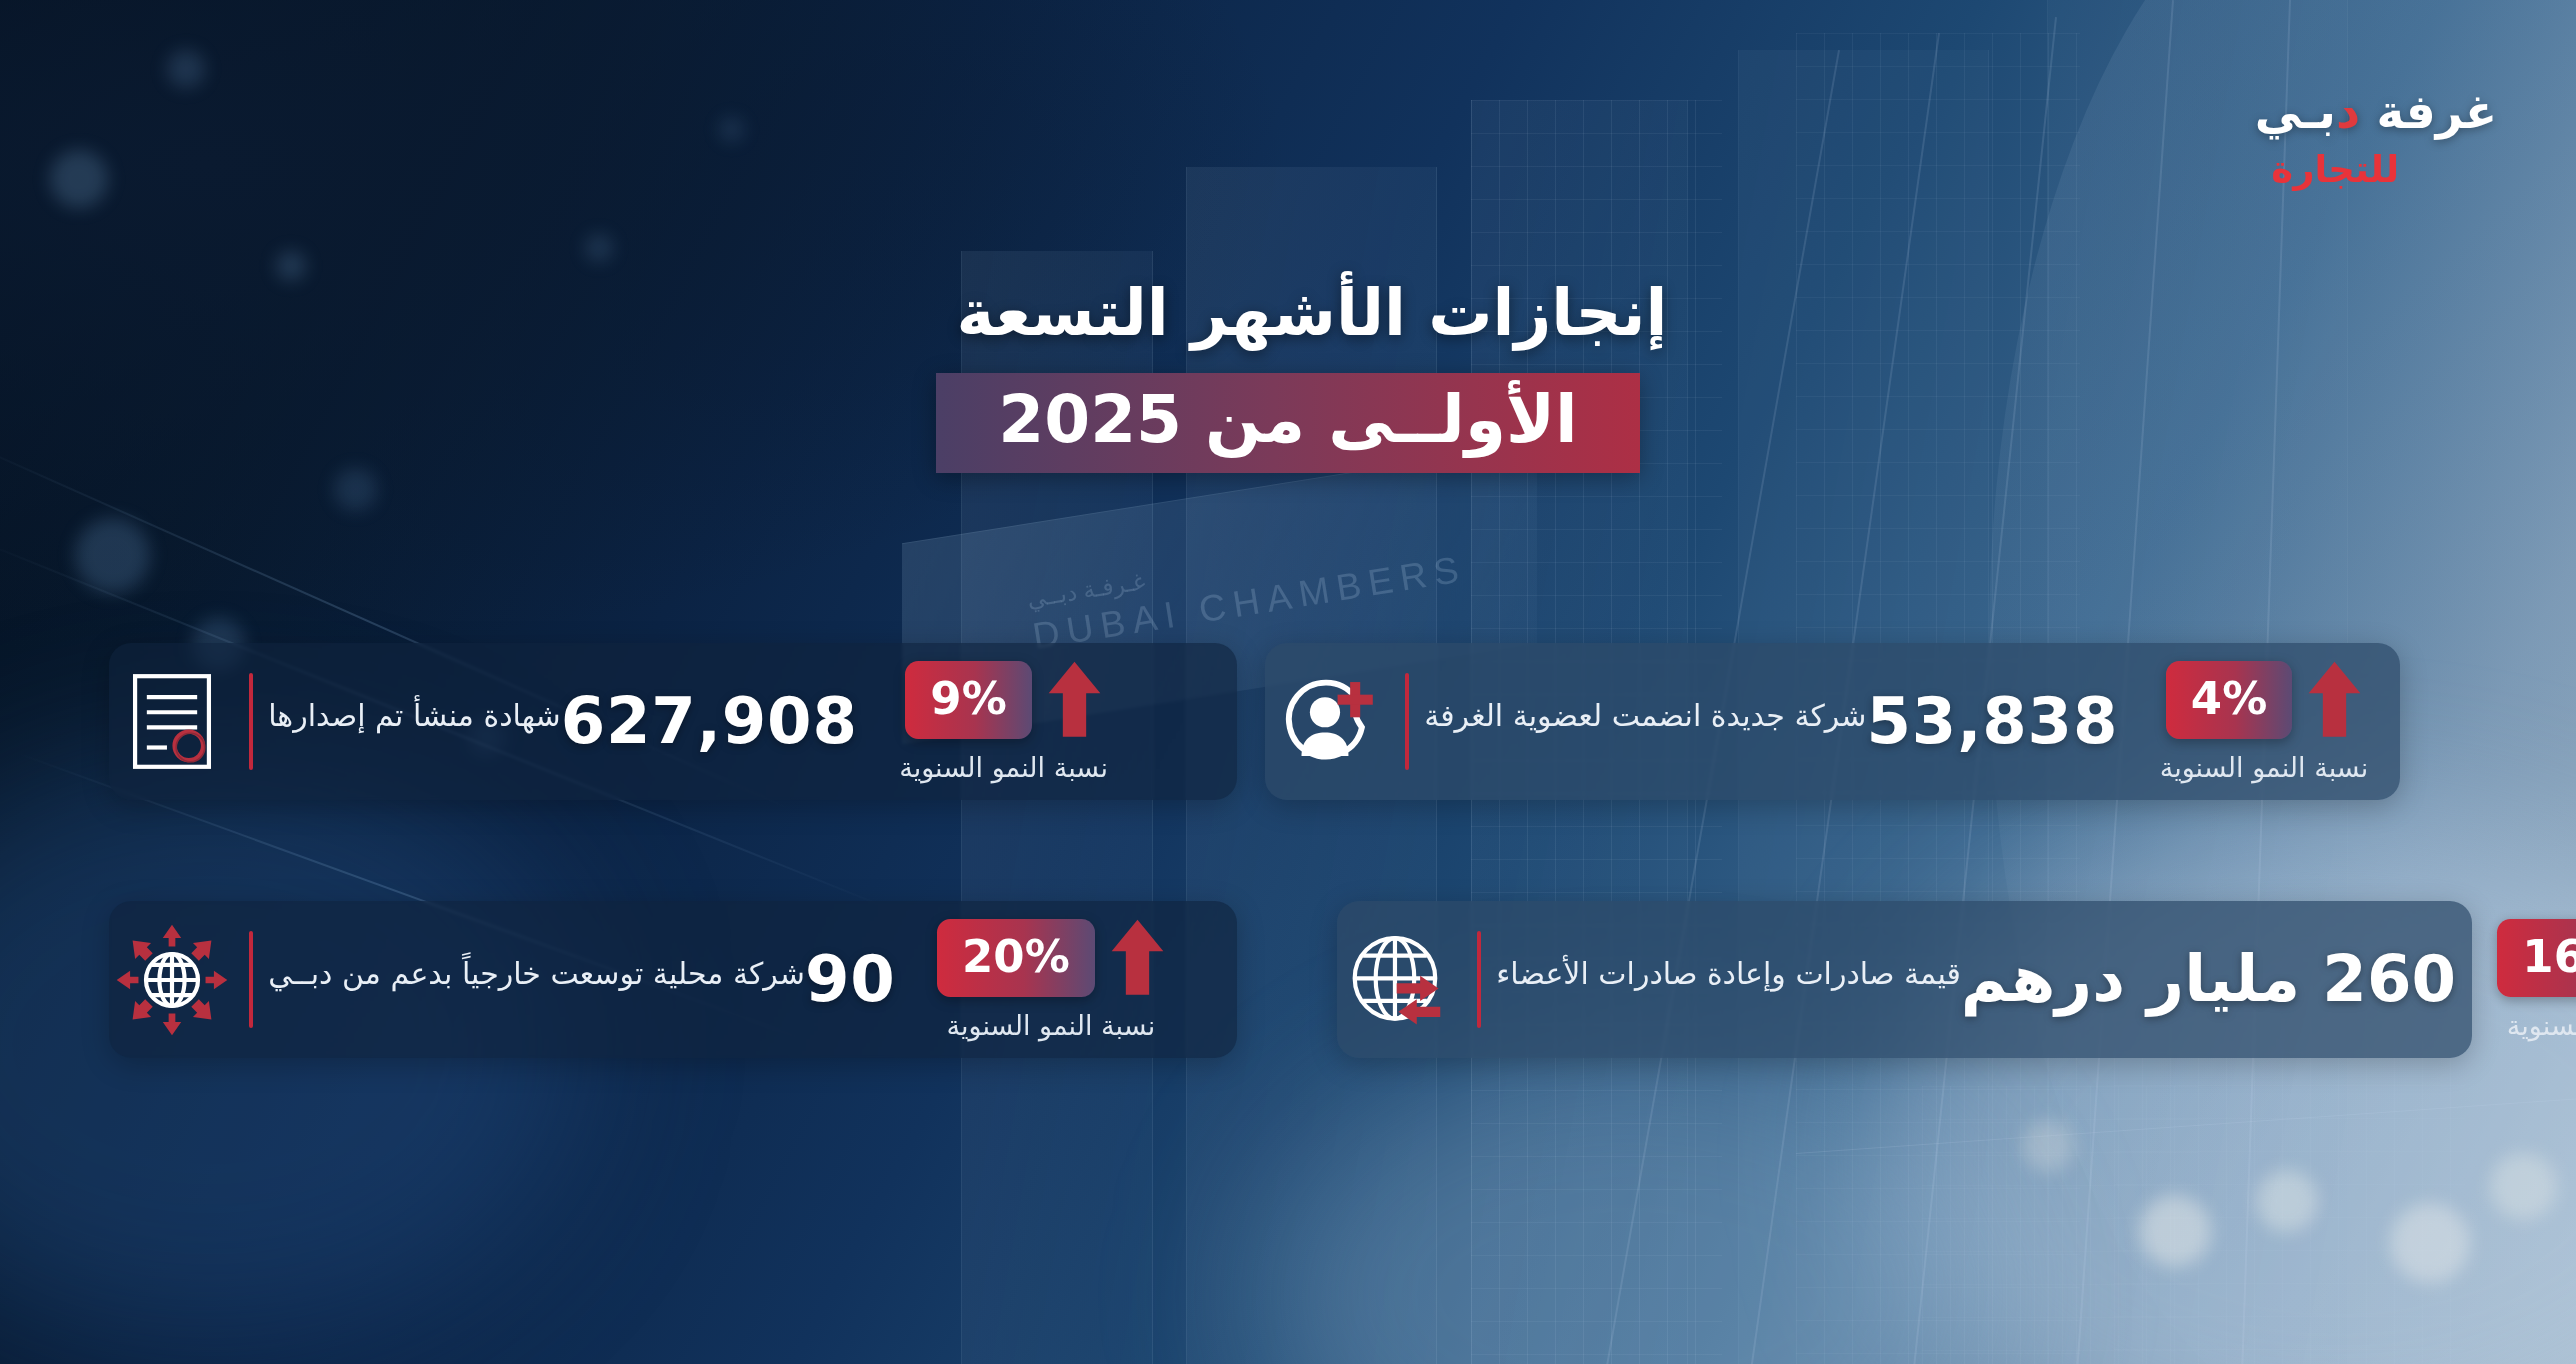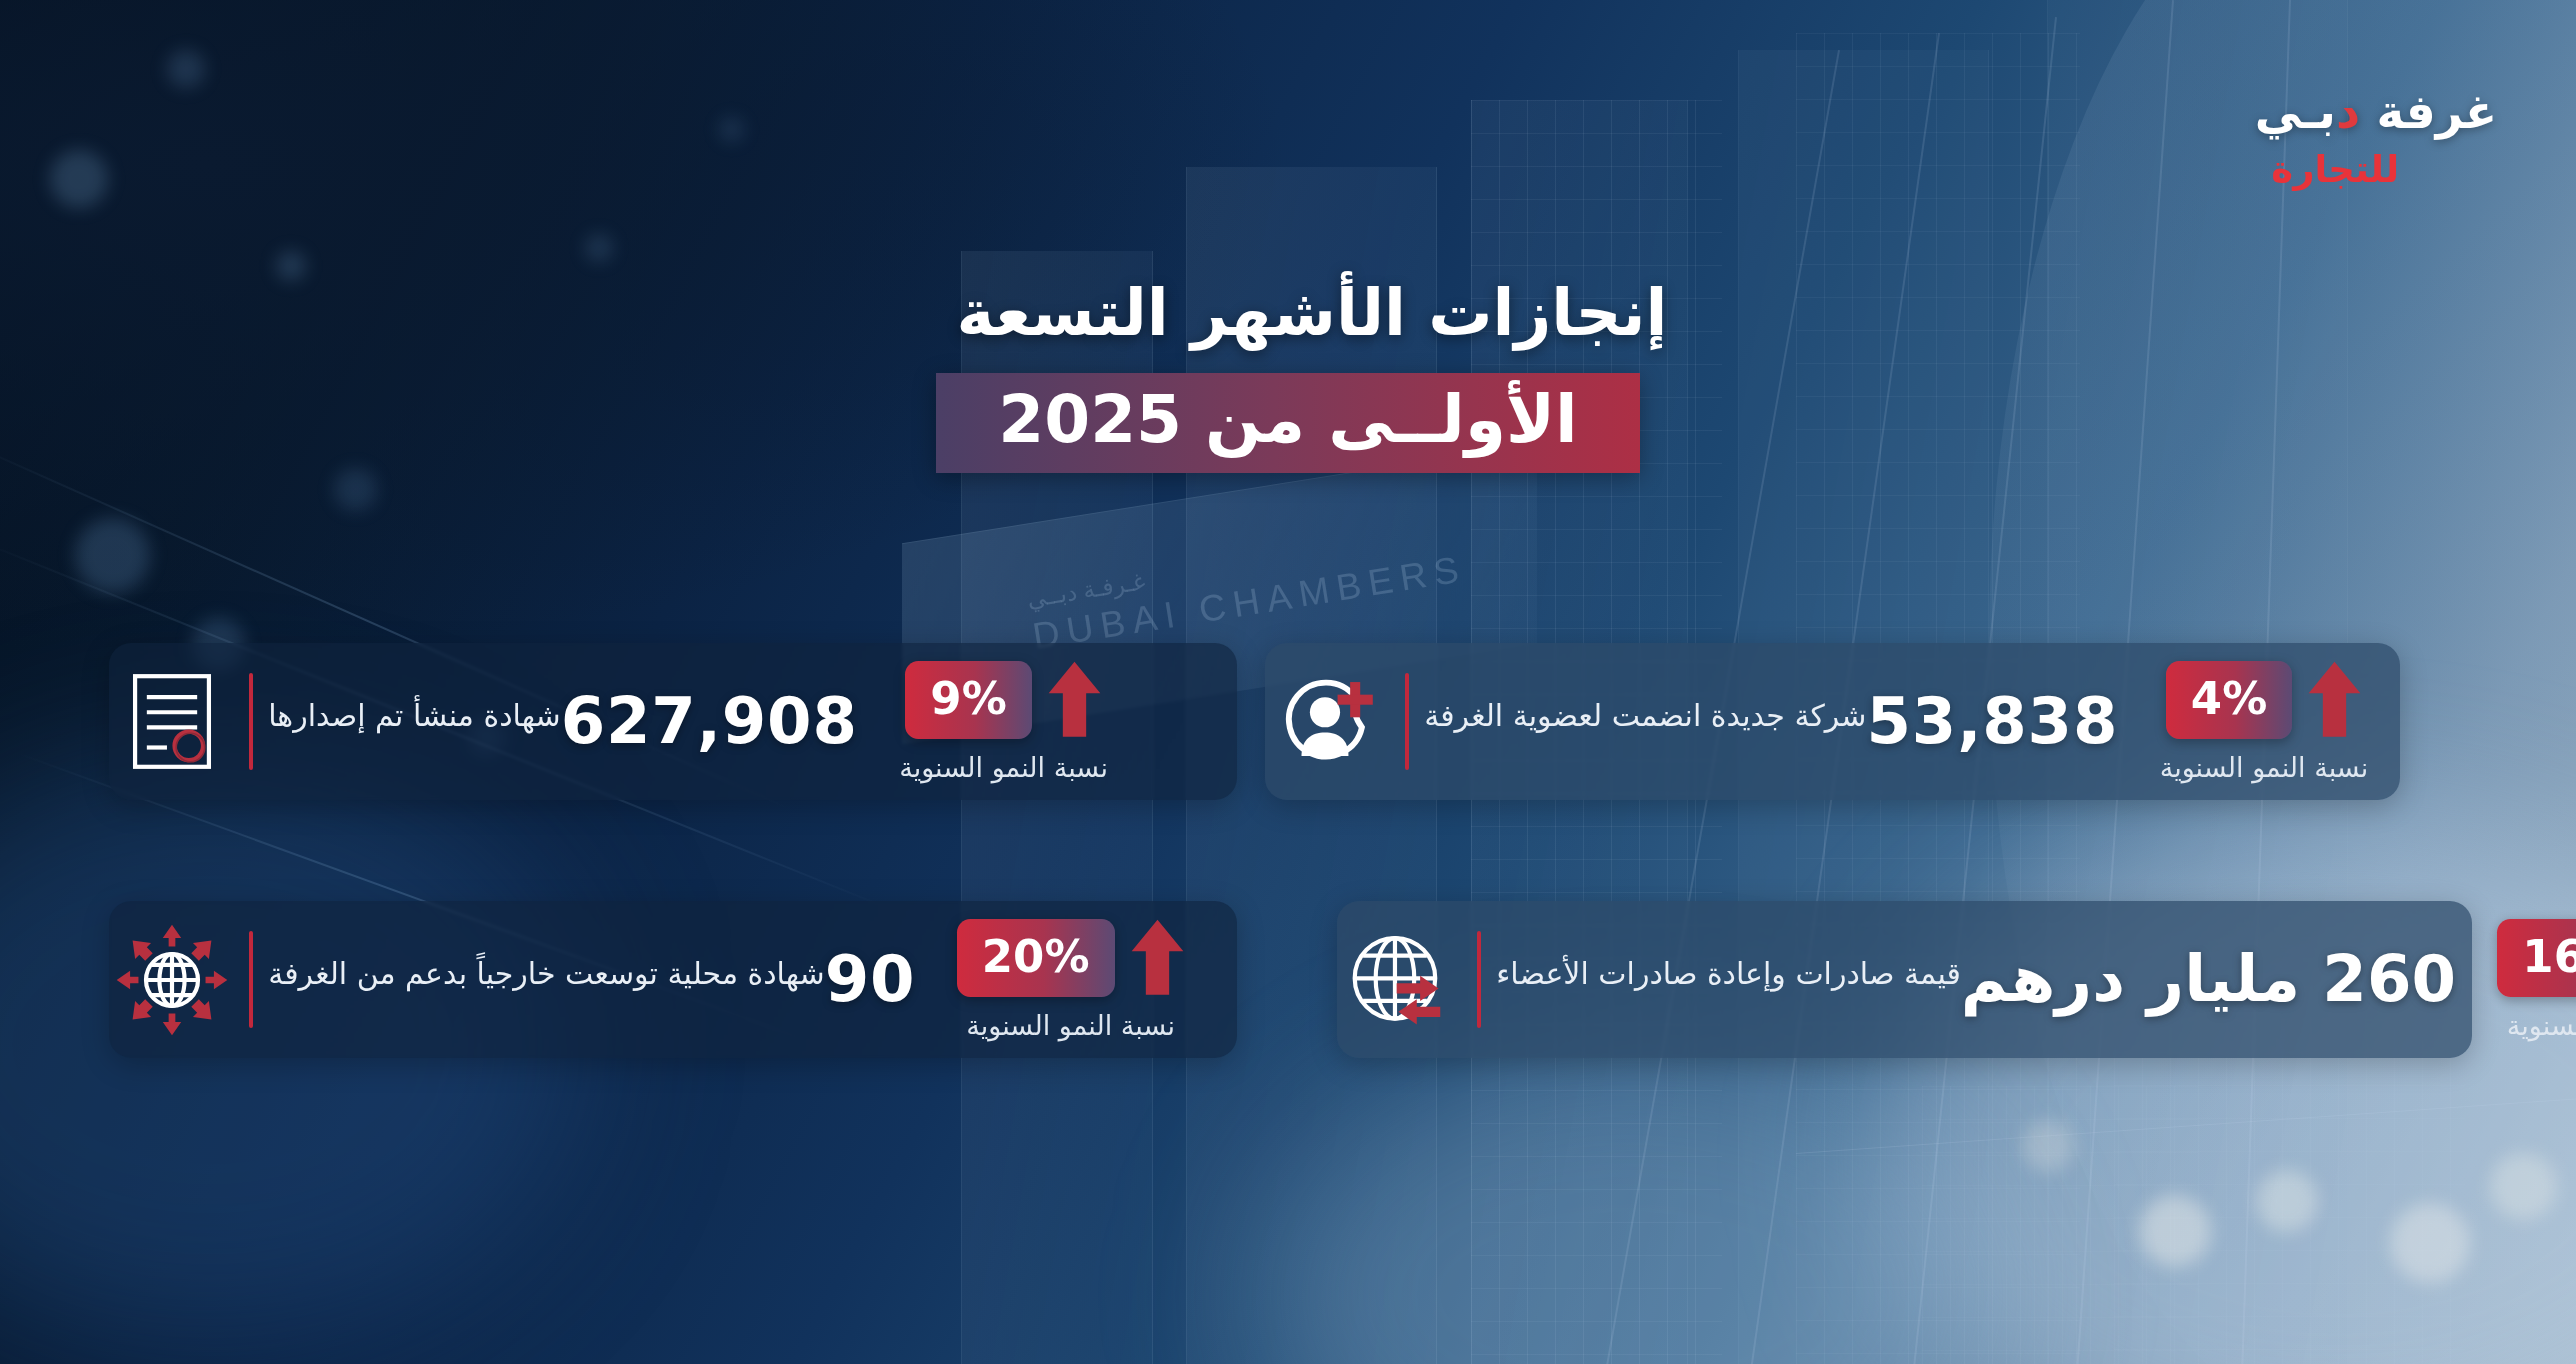--- a/index.html
+++ b/index.html
@@ -365,21 +365,21 @@
           <path d="M21 21 L43 24 L38 29 L45 36 L36 45 L29 38 L24 43 Z"></path>
           <path d="M115 21 L112 43 L107 38 L100 45 L91 36 L98 29 L93 24 Z"></path>
           <path d="M21 115 L24 93 L29 98 L36 91 L45 100 L38 107 L43 112 Z"></path>
           <path d="M115 115 L93 112 L98 107 L91 100 L100 91 L107 98 L112 93 Z"></path>
         </g>
       </svg>
     </div>
     <div class="card-divider"></div>
     <div class="card-figures">
       <div class="card-value">90</div>
-      <div class="card-label">شهادة محلية توسعت خارجياً بدعم من الغرفة</div>
+      <div class="card-label">شركة محلية توسعت خارجياً بدعم من دبــي</div>
     </div>
     <div class="growth">
       <div class="growth-row">
         <div class="growth-badge">20%</div>
         <svg class="growth-arrow" width="55" height="80" viewBox="0 0 66 96" aria-hidden="true">
           <path d="M33 2 L64 40 L47 40 L47 92 L19 92 L19 40 L2 40 Z" fill="#b8303f"></path>
         </svg>
       </div>
       <div class="growth-caption">نسبة النمو السنوية</div>
     </div>

